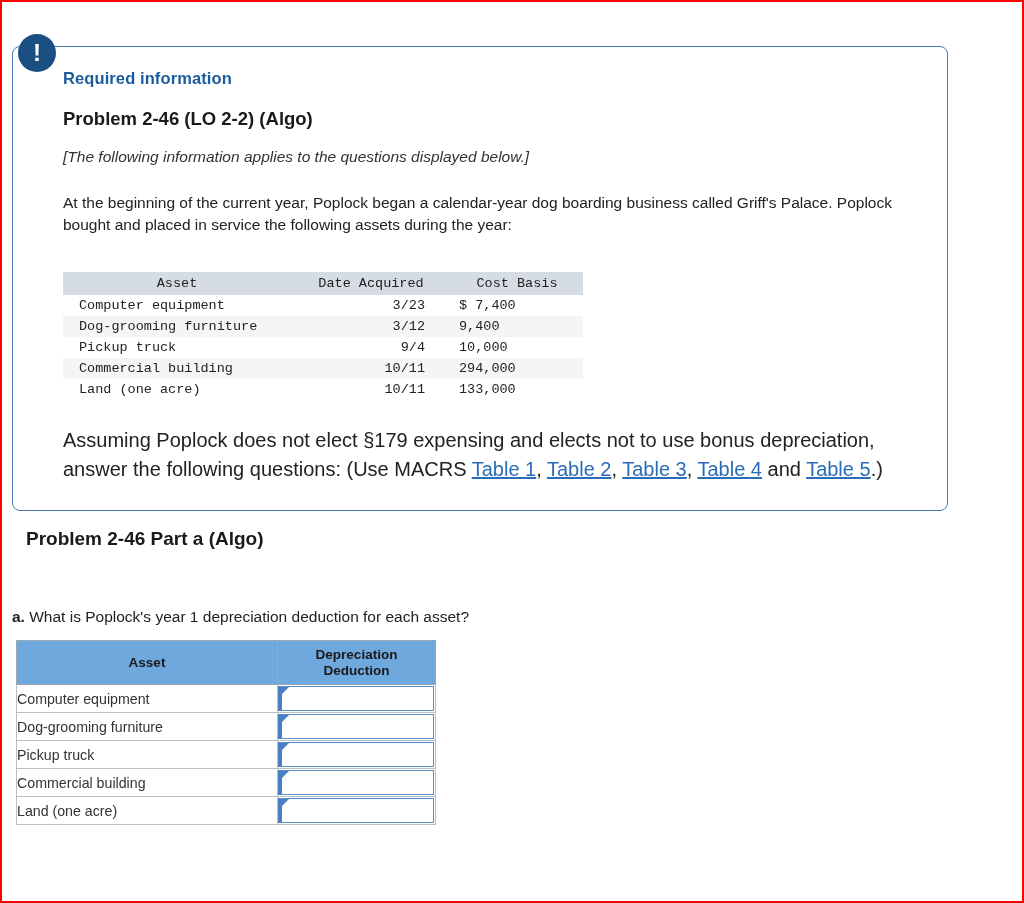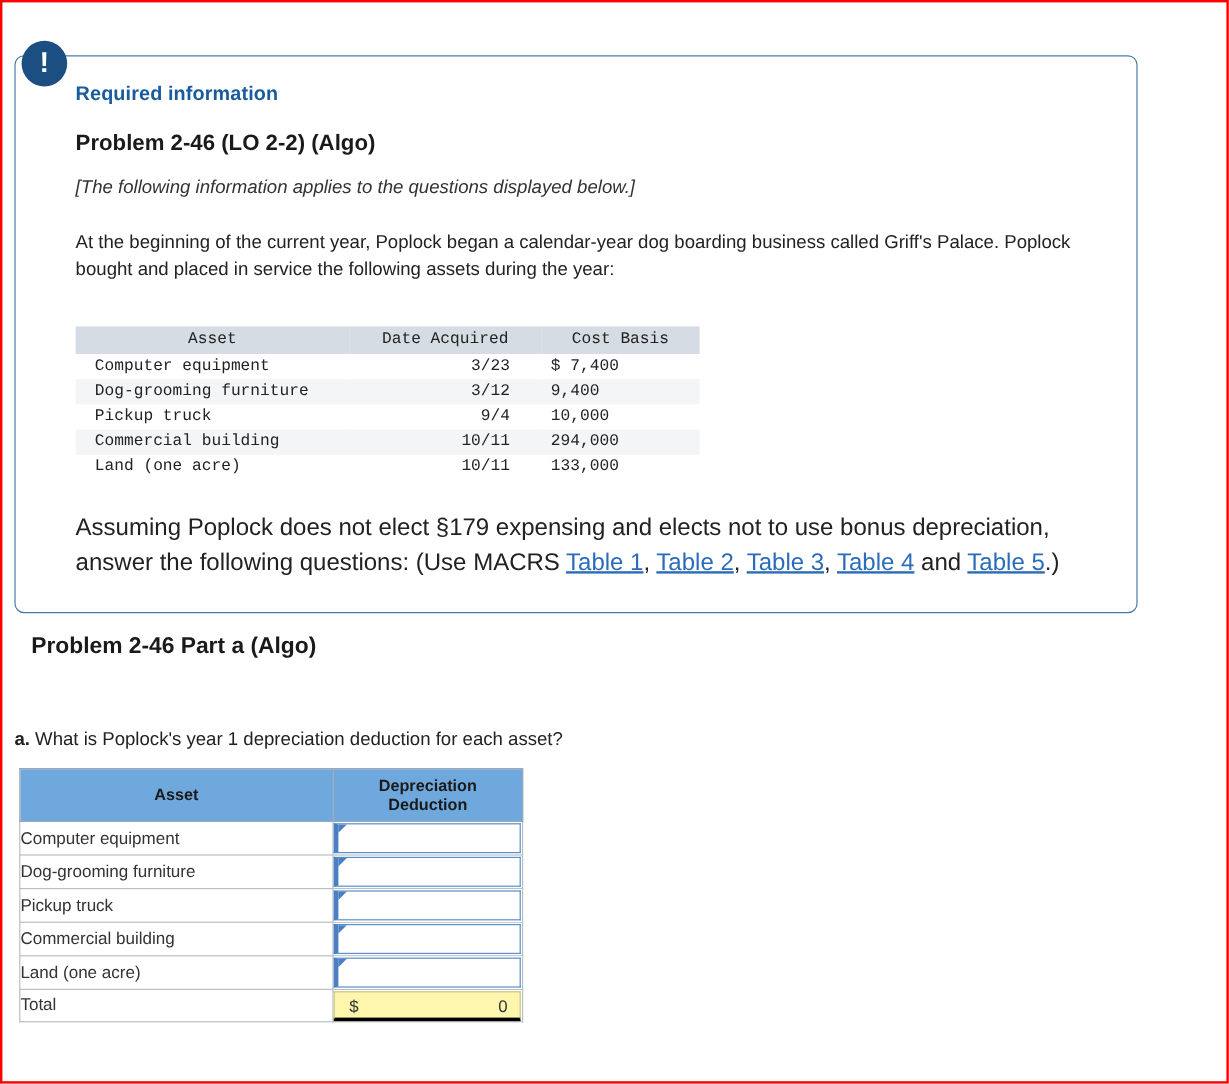--- a/index.html
+++ b/index.html
@@ -317,26 +317,17 @@
           <td class="input-cell">
               <div class="inp"></div>
             </td>
         </tr>
         <tr>
           <td class="asset-name">Land (one acre)</td>
           <td class="input-cell">
               <div class="inp"></div>
             </td>
         </tr>
-        <tr class="total-row">
-          <td class="asset-name">Total</td>
-          <td class="total-cell">
-              <div class="total-box">
-                <span>$</span>
-                <span>0</span>
-              </div>
-            </td>
-        </tr>
       </tbody>
     </table>
   </div>
 
 </div>
 
 </body></html>

